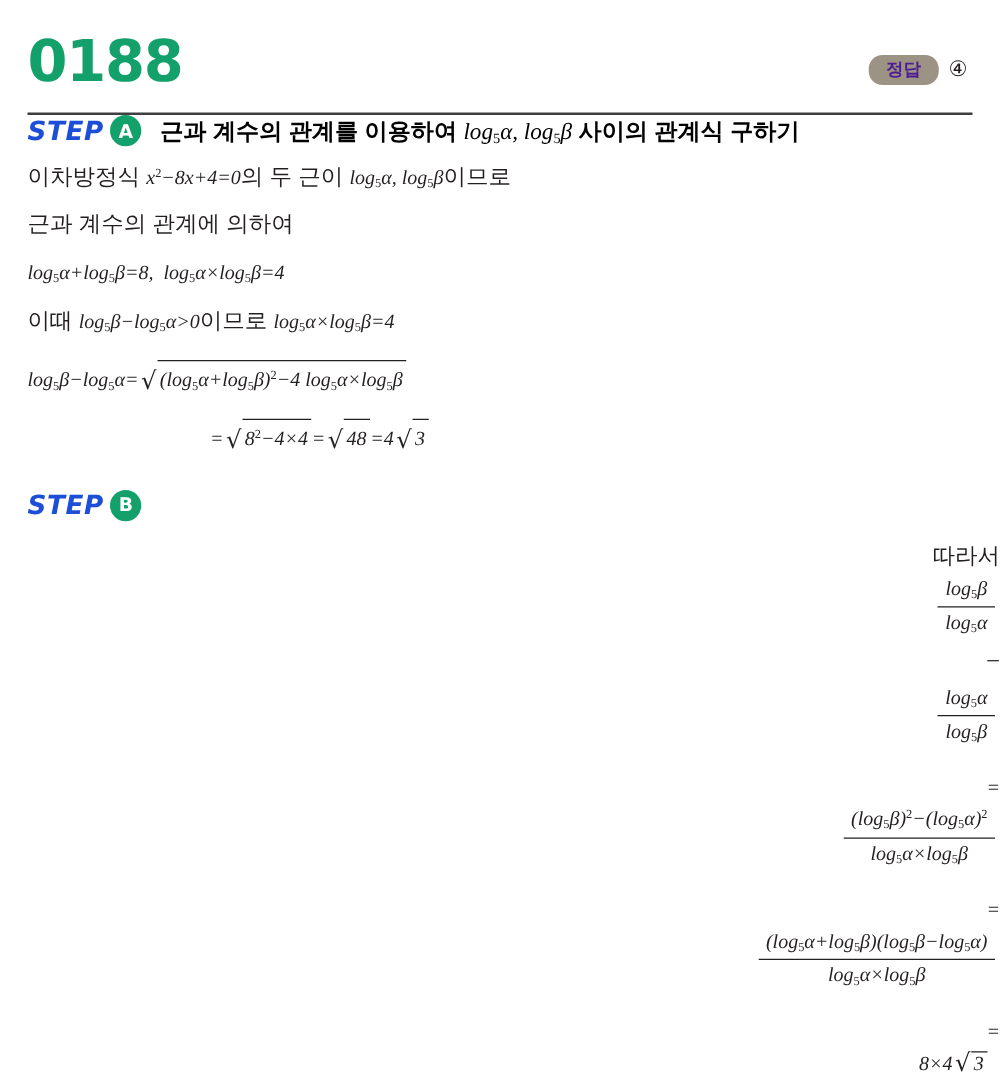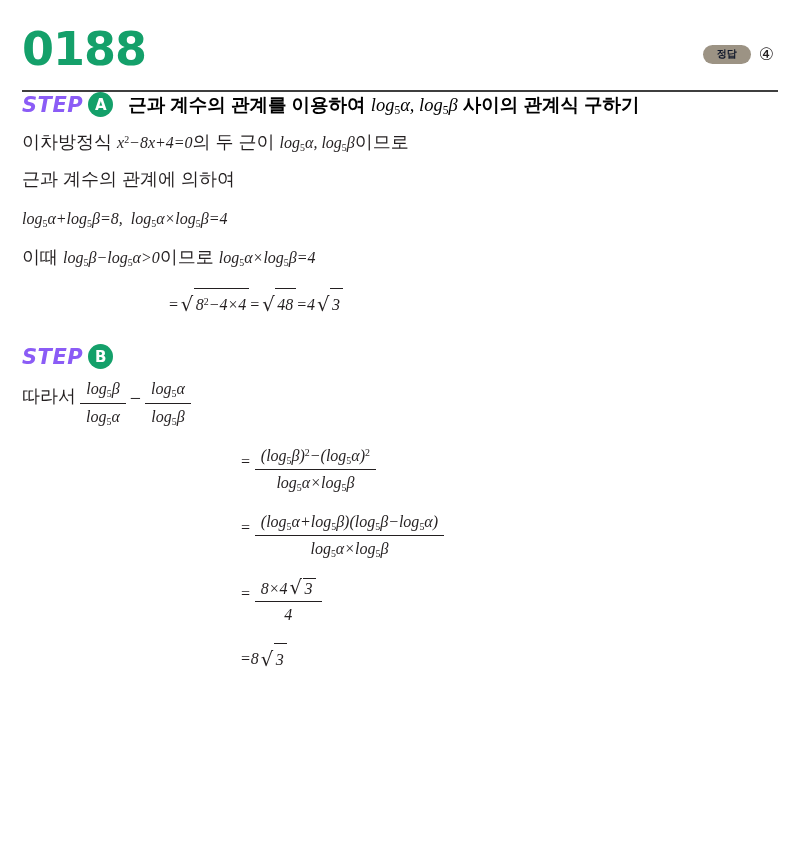--- a/index.html
+++ b/index.html
@@ -41,23 +41,23 @@
   .answer-wrap {
     position: absolute;
     right: 26px;
     top: 44px;
     display: flex;
     align-items: center;
     gap: 8px;
   }
   .answer-pill {
     background: #9c9384;
-    color: #0f172a;
+    color: #4c1d95;
     font-family: "Liberation Sans", sans-serif;
-    font-size: 10px;
+    font-size: 14px;
     font-weight: bold;
     padding: 3px 14px 4px 14px;
     border-radius: 11px;
     line-height: 1.2;
   }
   .answer-value {
     font-family: "DejaVu Sans", sans-serif;
     font-size: 17px;
     color: #231f20;
   }
@@ -75,21 +75,21 @@
     display: flex;
     align-items: center;
     margin: 0 0 6px 22px;
     gap: 9px;
   }
   .step-word {
     font-family: "DejaVu Sans", sans-serif;
     font-weight: bold;
     font-style: italic;
     font-size: 21px;
-    color: #8b5cf6;
+    color: #1d4ed8;
     letter-spacing: 0.5px;
   }
   .step-badge {
     width: 25px;
     height: 25px;
     border-radius: 50%;
     background: #14a06a;
     color: #ffffff;
     font-family: "DejaVu Sans", sans-serif;
     font-weight: bold;
@@ -182,22 +182,23 @@
     display: block;
     padding: 0 6px 2px 6px;
     border-bottom: 1.4px solid #231f20;
   }
   .frac .den {
     display: block;
     padding: 3px 6px 0 6px;
   }
   .eq-row {
     display: flex;
-    align-items: flex-start;
+    align-items: flex-end;
     white-space: nowrap;
+    flex-direction: column;
   }
   .indent-2 { padding-left: 218px; }
   .gap-sm { margin-top: 10px; }
   .gap-md { margin-top: 18px; }
 </style>
 </head>
 <body>
 
 <div class="page">
 
@@ -225,20 +226,23 @@
     <div class="line ko">근과 계수의 관계에 의하여</div>
 
     <div class="line">
       <span class="m">log<sub>5</sub>α+log<sub>5</sub>β=8,&nbsp; log<sub>5</sub>α×log<sub>5</sub>β=4</span>
     </div>
 
     <div class="line">
       <span class="ko">이때 </span><span class="m">log<sub>5</sub>β−log<sub>5</sub>α&gt;0</span><span class="ko">이므로 </span><span class="m">log<sub>5</sub>α×log<sub>5</sub>β=4</span>
     </div>
 
+    <div class="line gap-sm">
+      <span class="m">log<sub>5</sub>β−log<sub>5</sub>α=</span><span class="sqrt m"><span class="rad">(log<sub>5</sub>α+log<sub>5</sub>β)<sup>2</sup>−4 log<sub>5</sub>α×log<sub>5</sub>β</span></span>
+    </div>
 
     <div class="line gap-sm" style="padding-left:146px;">
       <span class="m">=</span><span class="sqrt m"><span class="rad">8<sup>2</sup>−4×4</span></span><span class="m">=</span><span class="sqrt m"><span class="rad">48</span></span><span class="m">=4</span><span class="sqrt m"><span class="rad">3</span></span>
     </div>
 
   </div>
 
   <div class="step-head" style="margin-top:22px;">
     <span class="step-word">STEP</span>
     <span class="step-badge">B</span>

